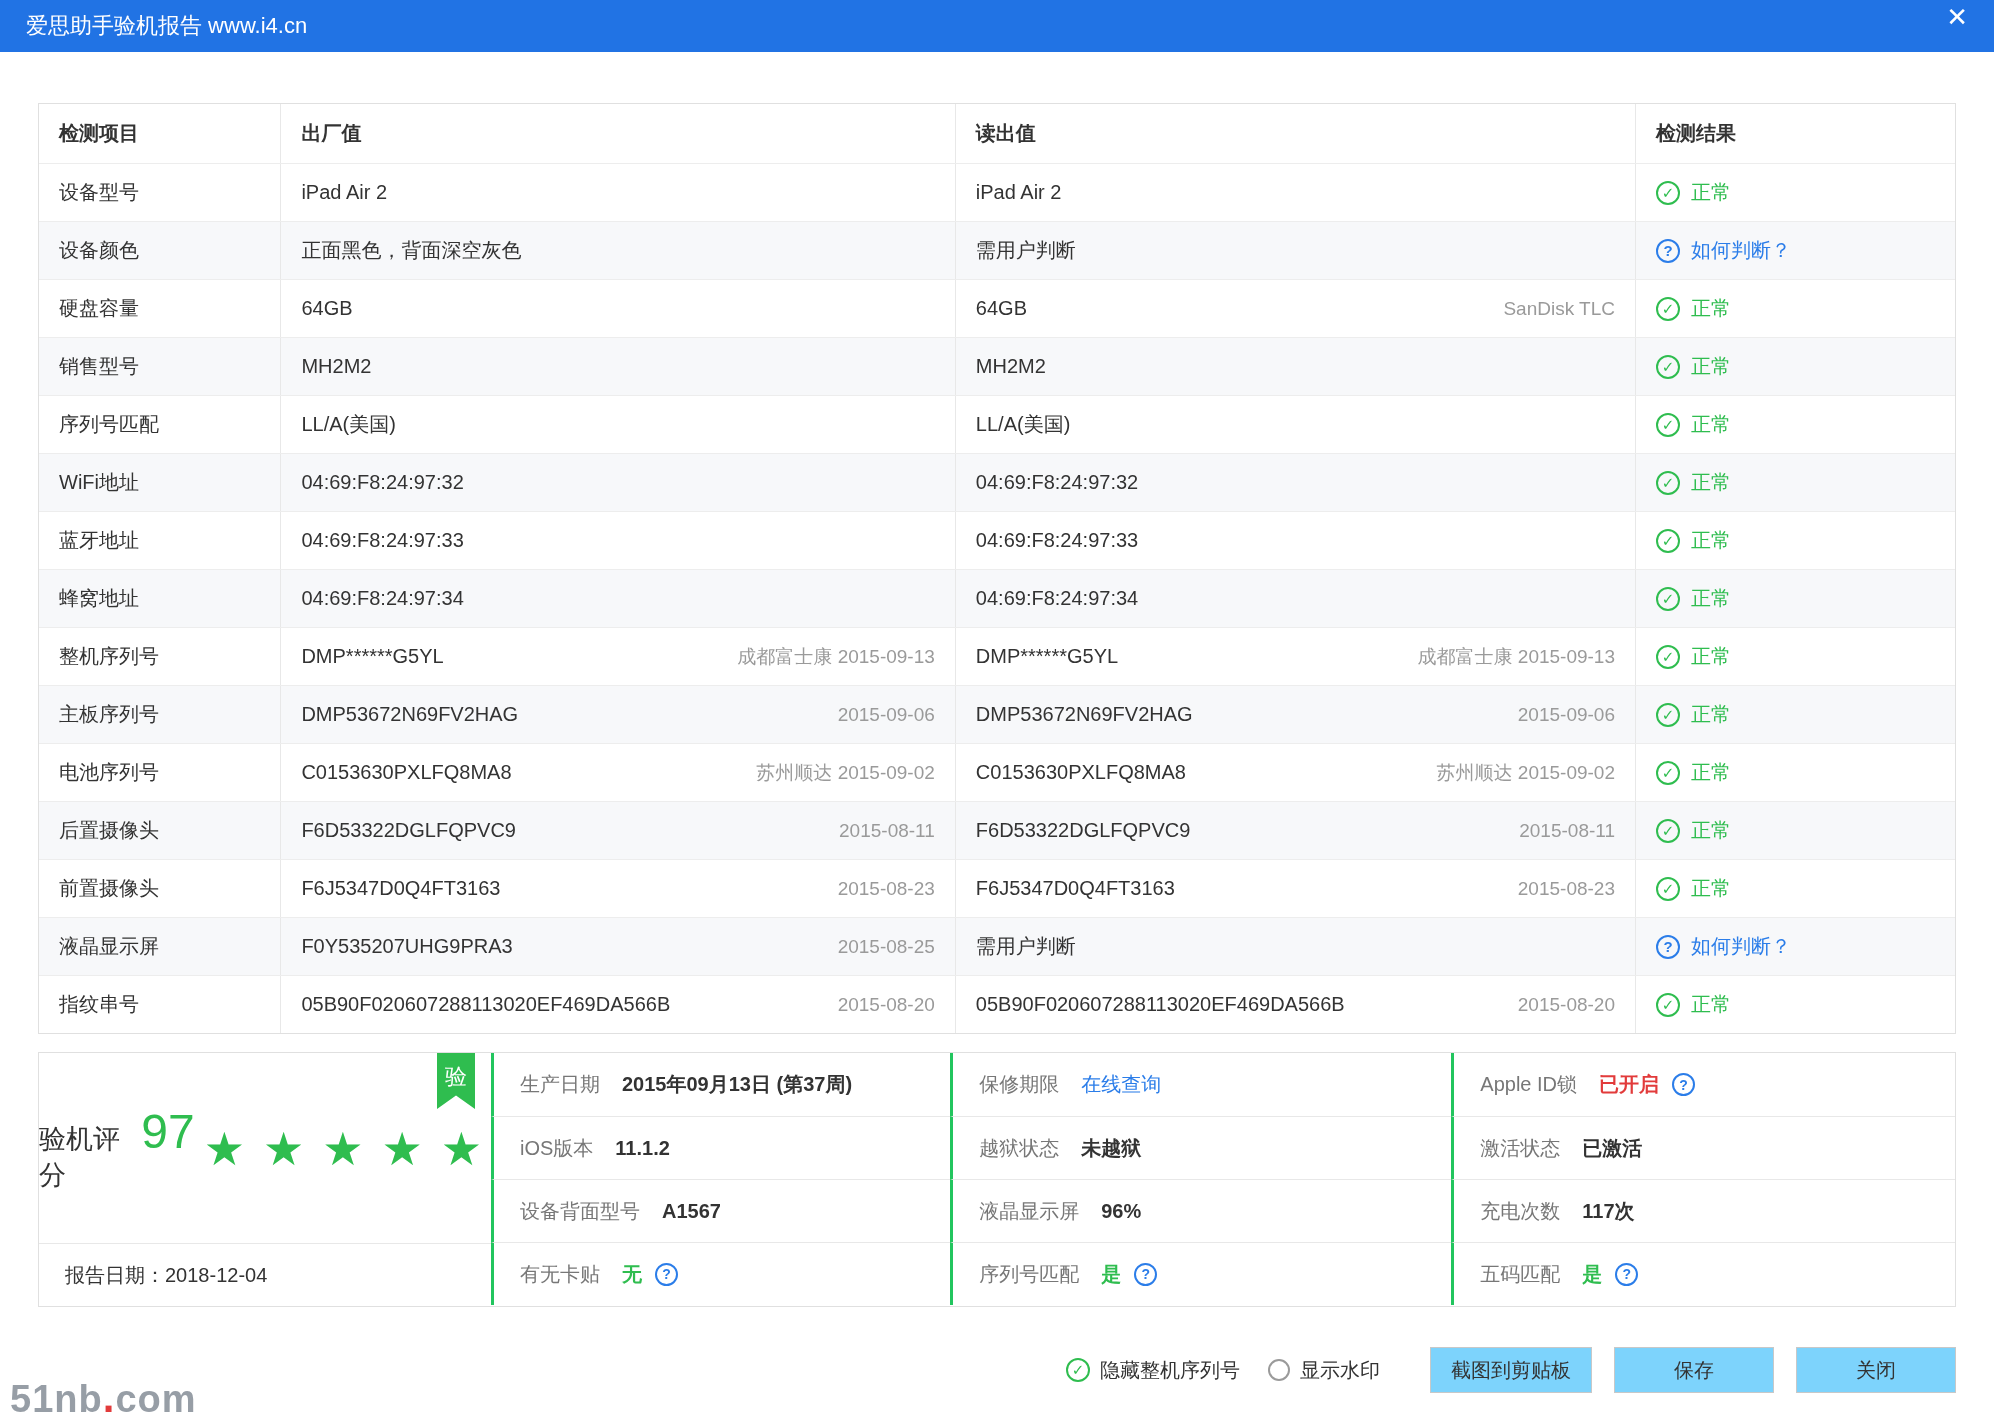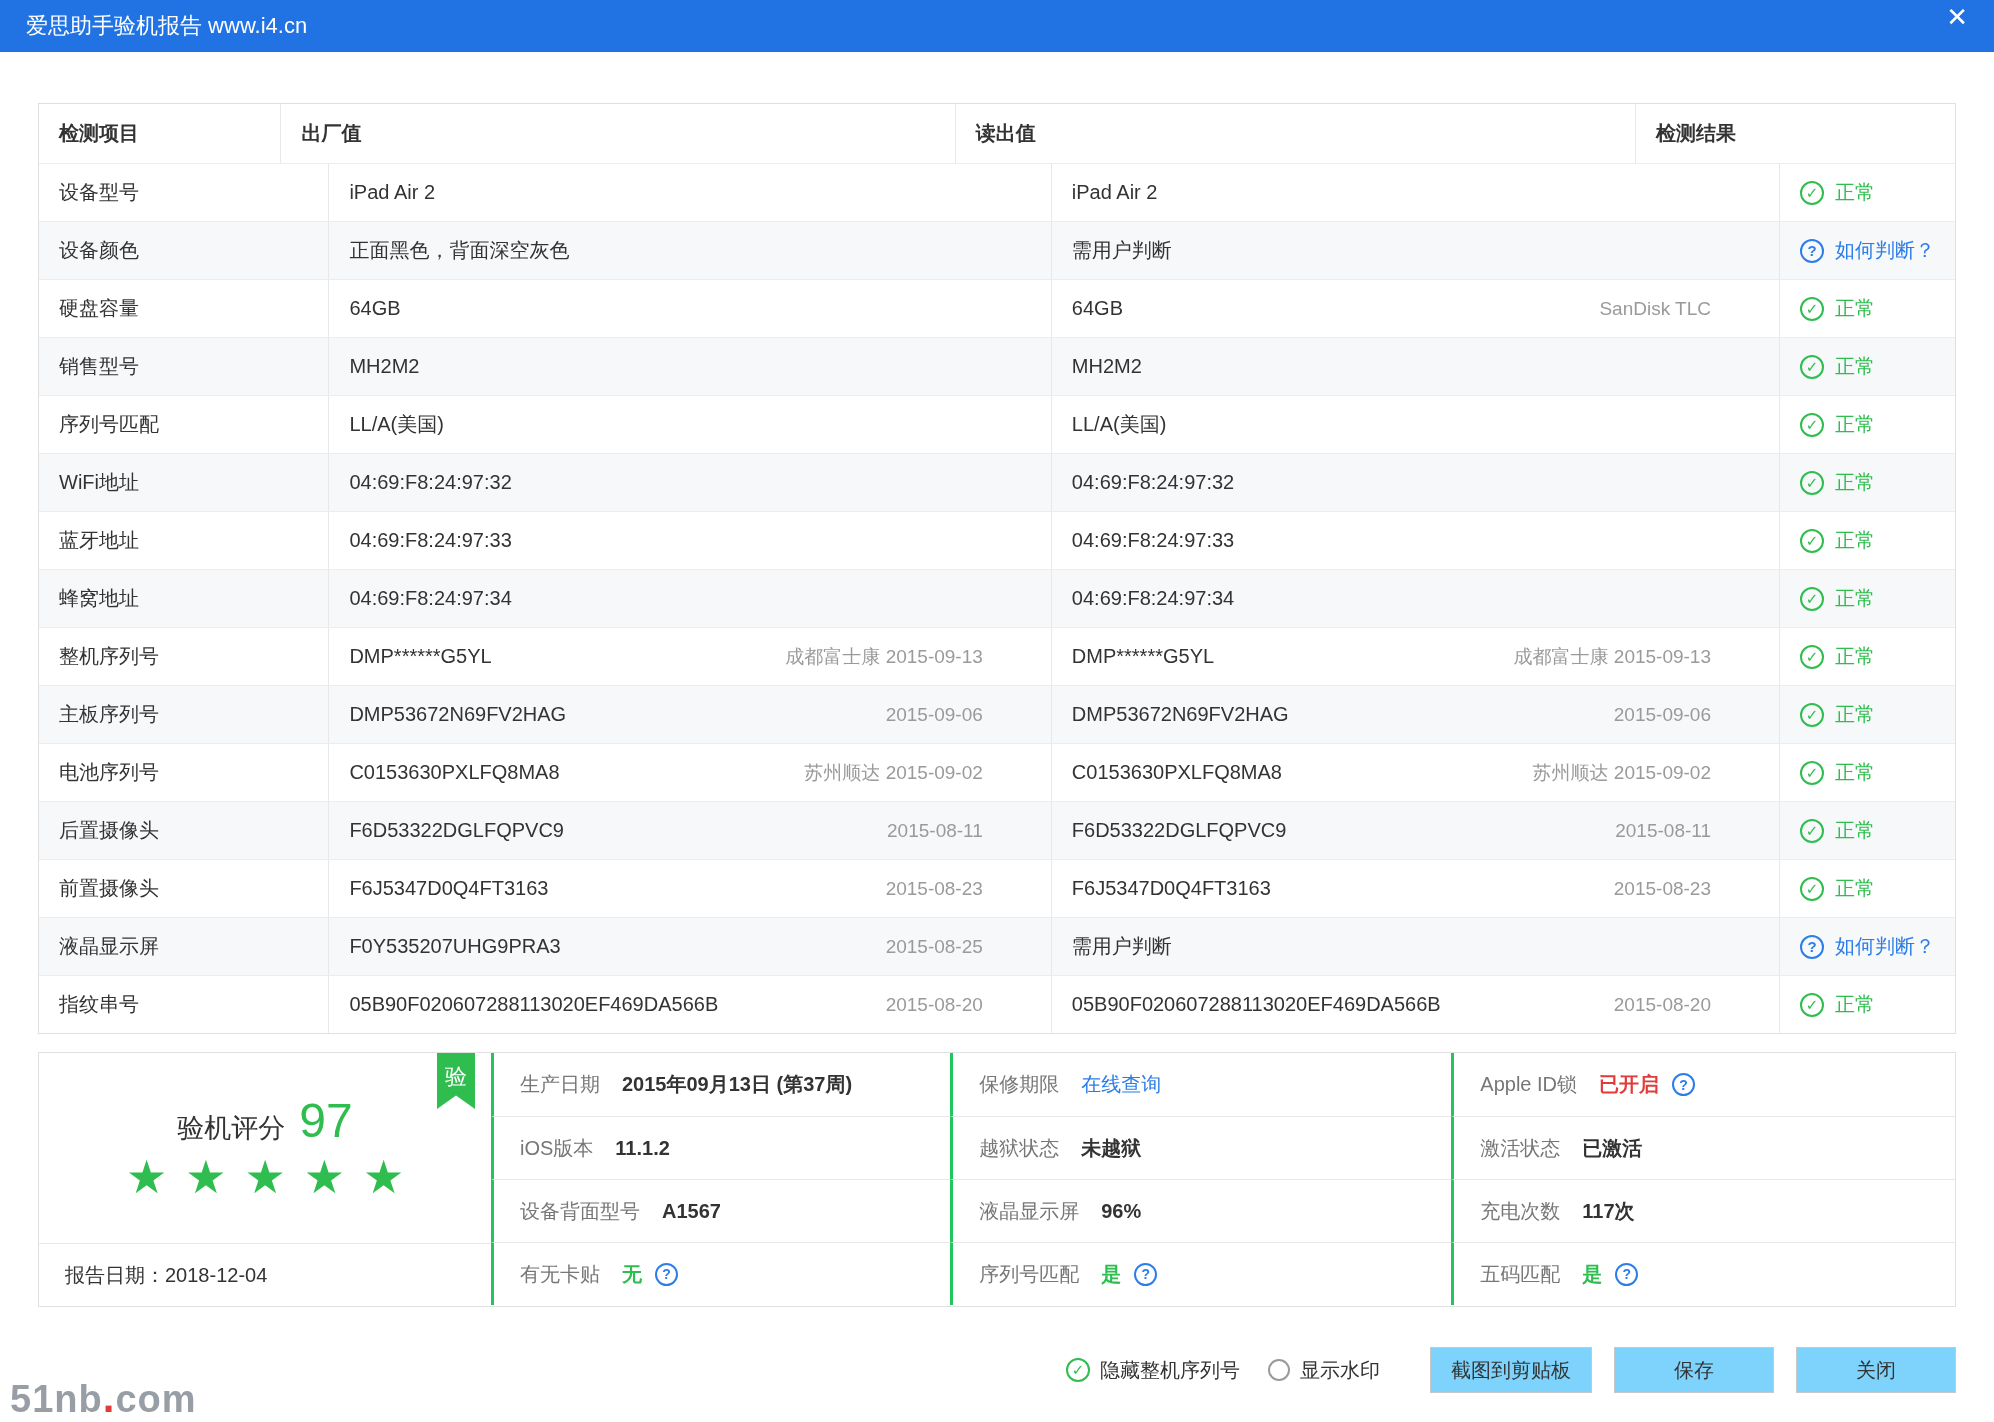--- a/index.html
+++ b/index.html
@@ -25,21 +25,21 @@
   }
   .titlebar .title { font-size: 22px; }
   .titlebar .close { font-size: 26px; line-height: 1; cursor: pointer; align-self: flex-start; margin-top: 4px; }
 
   
   .report {
     margin: 51px 38px 0 38px;
     border: 1px solid #e0e0e0;
   }
   .thead { display:flex; height: 59px; font-weight: bold; font-size: 20px; color:#333; }
-  .trow  { display:flex; height: 58px; border-top: 1px solid #ededed; font-size: 20px; gap: 48px; }
+  .trow  { display:flex; height: 58px; border-top: 1px solid #ededed; font-size: 20px; }
   .rows .trow:nth-child(even) { background: #f7f8fa; }
 
   .cell { display:flex; align-items:center; padding: 0 20px; height:100%; }
   .col-item    { width: 12.6%; }
   .col-factory { width: 35.2%; justify-content: space-between; }
   .col-read    { width: 35.5%; justify-content: space-between; }
   .col-result  { flex: 1; }
   .col-factory, .col-read, .col-result { border-left: 1px solid #e8e8e8; }
 
   .val   { color:#333; }
@@ -58,21 +58,21 @@
 
   
   .summary {
     margin: 18px 38px 0 38px;
     border: 1px solid #e0e0e0;
     display: flex;
   }
   .score-panel { width: 452px; position: relative; flex: none; }
   .score-top {
     height: 190px;
-    display:flex; flex-direction:column; align-items:center; justify-content:center;
+    display:flex; flex-direction:row; align-items:center; justify-content:center;
   }
   .score-line { display:flex; align-items: baseline; }
   .score-label { font-size: 27px; color:#333; }
   .score-value { font-size: 48px; color:#2fbd4f; margin-left: 14px; }
   .stars { margin-top: 2px; }
   .star { color:#2fbd4f; font-size: 46px; margin: 0 9px; }
   .score-bottom {
     height: 63px; border-top: 1px solid #e8e8e8;
     display:flex; align-items:center; padding-left: 26px; font-size: 20px;
   }

